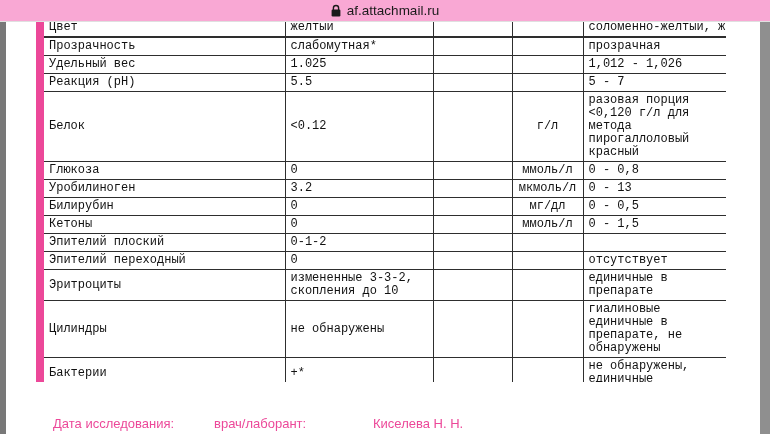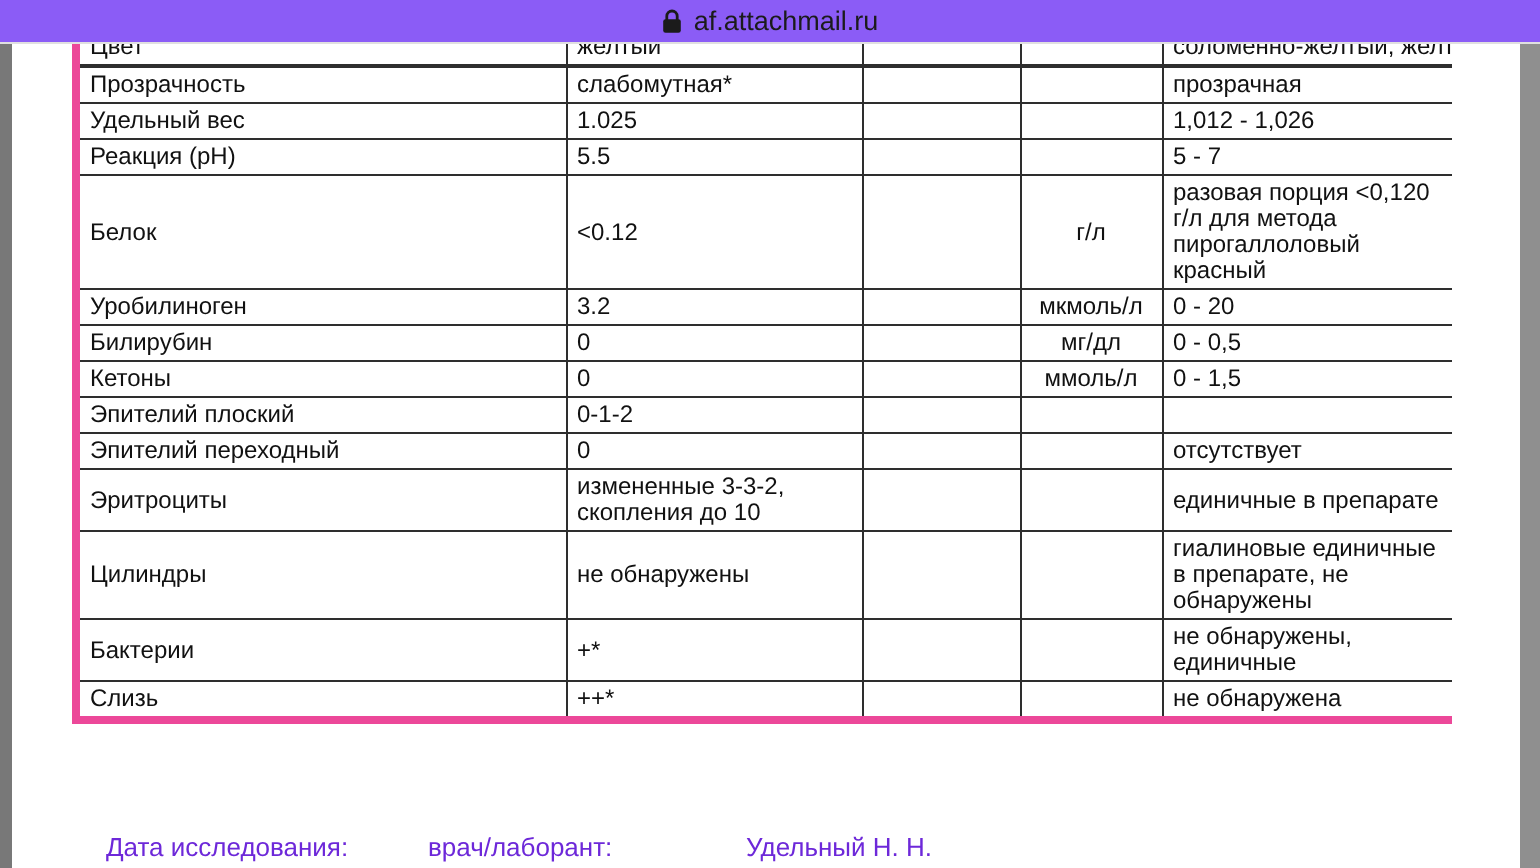--- a/index.html
+++ b/index.html
@@ -7,21 +7,21 @@
   body {
     position: relative;
     background: #ffffff;
     font-family: "Liberation Sans", sans-serif;
     color: #111111;
   }
 
   
   .browser-bar {
     position: absolute; top: 0; left: 0; width: 770px; height: 22px;
-    background: #8b5cf6;
+    background: #f9a8d4;
     border-bottom: 1px solid #e0e0e0;
     display: flex; align-items: center; justify-content: center;
     z-index: 10;
   }
   .addr {
     display: flex; align-items: center; gap: 6px;
     font-size: 13.5px; color: #1b1b1b; cursor: default;
   }
   .lock { display: inline-flex; }
 
@@ -38,22 +38,22 @@
   
   .table-viewport {
     position: absolute; left: 36px; top: 22px; width: 690px; height: 360px;
     overflow: hidden;
   }
   table.lab {
     margin-top: -11px;
     border-collapse: collapse;
     table-layout: fixed;
     width: 690px;
-    border: 4px solid #ec4899;
-    font-family: Liberation Sans, sans-serif;
+    border: 8px solid #ec4899;
+    font-family: Liberation Mono, monospace;
     font-size: 12px;
     line-height: 13px;
     color: #111111;
   }
   table.lab td {
     border: 1px solid #2e2e2e;
     padding: 2px 5px;
     vertical-align: middle;
     overflow: hidden;
   }
@@ -63,21 +63,21 @@
   td.c-extra { text-align: center; }
   td.c-units { text-align: center; }
   td.c-ref   { }
   tr.row-cut { height: 20px; }
   tr.row-cut td { border-bottom-width: 2px; }
   tr.row-cut td.c-ref { white-space: nowrap; }
 
   
   .footer {
     position: absolute; left: 0; top: 414px; width: 770px; height: 20px;
-    font-size: 13px; color: #6d28d9;
+    font-size: 13px; color: #ec4899;
   }
   .footer span { position: absolute; top: 2px; white-space: nowrap; }
   .f-date   { left: 53px; }
   .f-doctor { left: 214px; }
   .f-name   { left: 373px; }
 </style>
 </head>
 <body>
 
 <div class="browser-bar">
@@ -134,25 +134,32 @@
     <td class="c-ref">5 - 7</td>
   </tr>
         <tr>
     <td class="c-name">Белок</td>
     <td class="c-val">&lt;0.12</td>
     <td class="c-extra"></td>
     <td class="c-units">г/л</td>
     <td class="c-ref">разовая порция &lt;0,120 г/л для метода  пирогаллоловый красный</td>
   </tr>
         <tr>
+    <td class="c-name">Глюкоза</td>
+    <td class="c-val">0</td>
+    <td class="c-extra"></td>
+    <td class="c-units">ммоль/л</td>
+    <td class="c-ref">0 - 0,8</td>
+  </tr>
+        <tr>
     <td class="c-name">Уробилиноген</td>
     <td class="c-val">3.2</td>
     <td class="c-extra"></td>
     <td class="c-units">мкмоль/л</td>
-    <td class="c-ref">0 - 20</td>
+    <td class="c-ref">0 - 13</td>
   </tr>
         <tr>
     <td class="c-name">Билирубин</td>
     <td class="c-val">0</td>
     <td class="c-extra"></td>
     <td class="c-units">мг/дл</td>
     <td class="c-ref">0 - 0,5</td>
   </tr>
         <tr>
     <td class="c-name">Кетоны</td>
@@ -203,14 +210,14 @@
     <td class="c-units"></td>
     <td class="c-ref">не обнаружена</td>
   </tr>
       </tbody>
   </table>
 </div>
 
 <div class="footer">
   <span class="f-date">Дата исследования:</span>
   <span class="f-doctor">врач/лаборант:</span>
-  <span class="f-name">Удельный Н. Н.</span>
+  <span class="f-name">Киселева Н. Н.</span>
 </div>
 
 </body></html>

